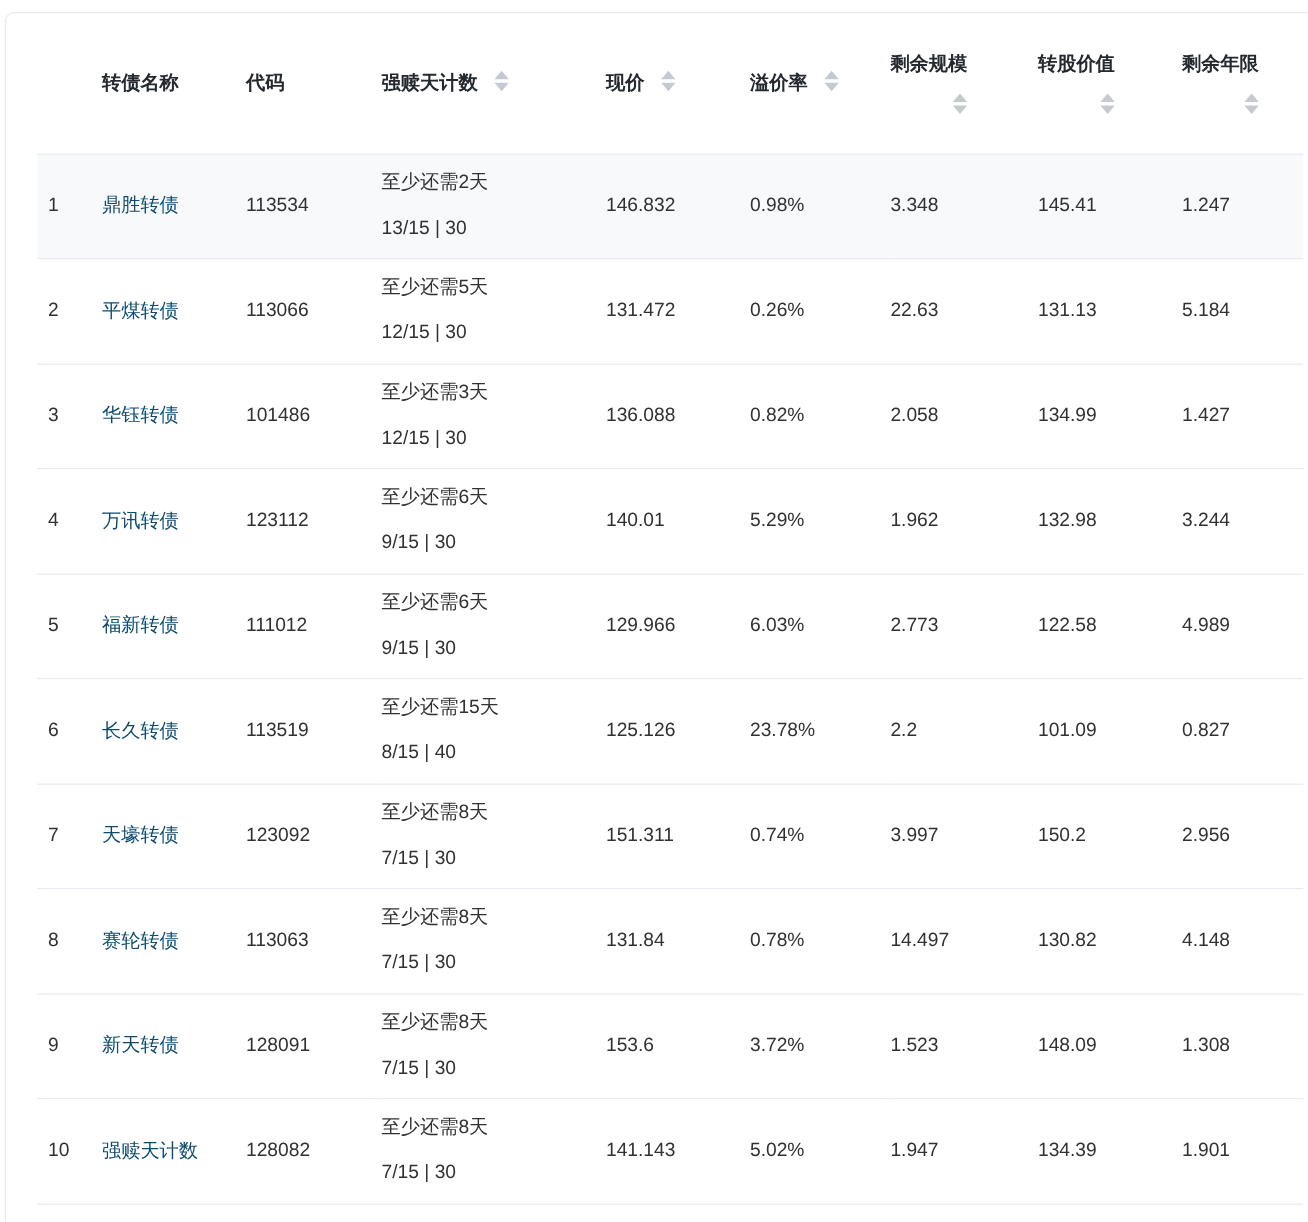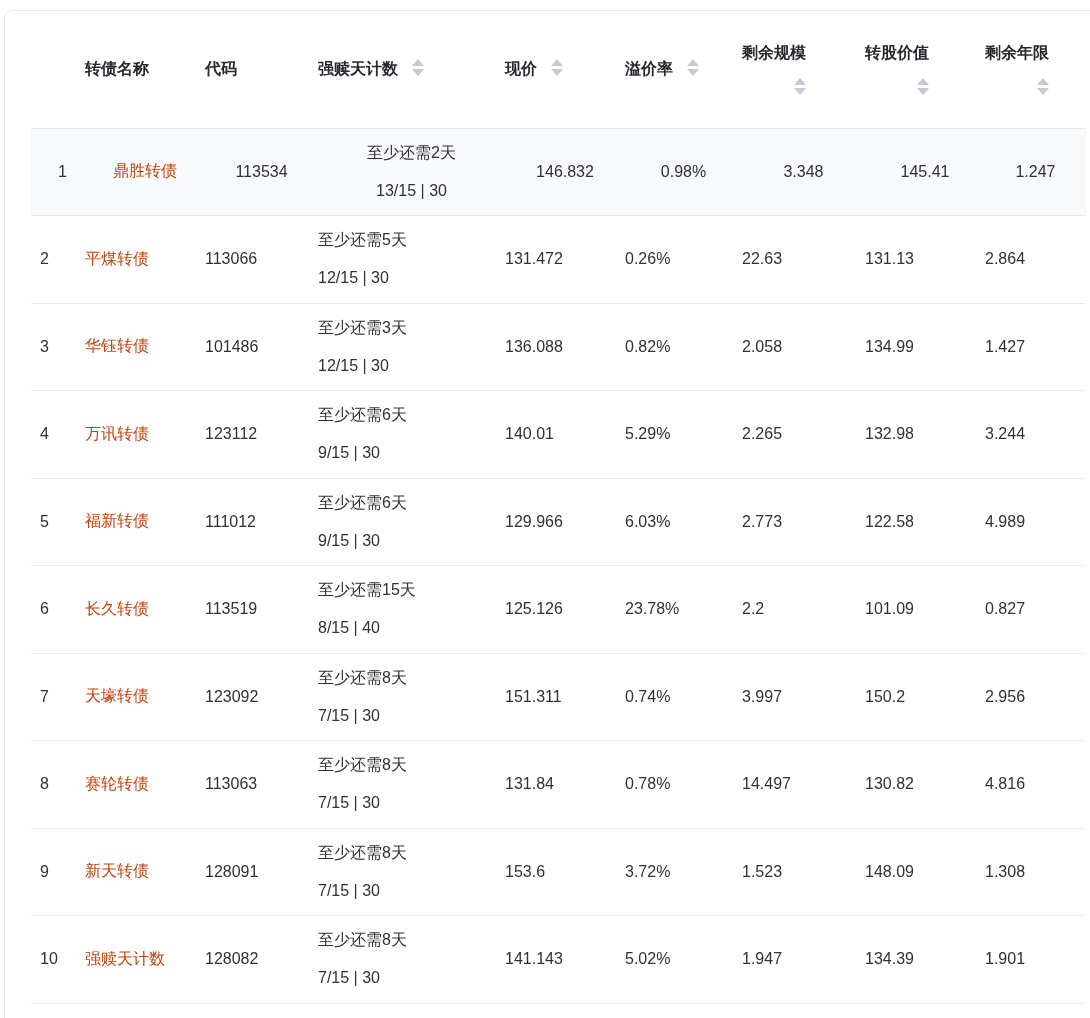--- a/index.html
+++ b/index.html
@@ -31,22 +31,22 @@
     text-align:left;vertical-align:middle;padding:0;
     font-size:16px;font-weight:700;color:#24292f;
     border-bottom:1px solid #e8ecf2;
   }
   td{
     text-align:left;vertical-align:middle;padding:0;
     font-size:16px;font-weight:400;color:#303133;
     border-bottom:1px solid #e8ecf2;
   }
   td.c-index{padding-left:9px;}
-  tbody tr.highlighted td{background:#f8f9fb;text-align:center;}
-  a.bond-link{color:#c2410c;text-decoration:none;cursor:pointer;}
+  tbody tr.highlighted td{background:#f8f9fb;}
+  a.bond-link{color:#0c4a6e;text-decoration:none;cursor:pointer;}
   .th-wrap{display:inline-flex;gap:14px;}
   .th-wrap.below{flex-direction:column;align-items:flex-end;}
   .th-label{white-space:nowrap;}
   .caret-group{display:inline-flex;flex-direction:column;gap:3px;cursor:pointer;}
   .caret{width:0;height:0;border-left:6px solid transparent;border-right:6px solid transparent;}
   .caret.up{border-bottom:7px solid #c5c9d1;}
   .caret.down{border-top:7px solid #c5c9d1;}
   .redemption-line{line-height:38px;white-space:nowrap;}
 </style>
 </head>
@@ -161,21 +161,21 @@
     <td class="c-name"><a class="bond-link">平煤转债</a></td>
     <td class="c-code">113066</td>
     <td class="c-redemption">
       <div class="redemption-line">至少还需5天</div>
       <div class="redemption-line">12/15 | 30</div>
     </td>
     <td class="c-price">131.472</td>
     <td class="c-premium">0.26%</td>
     <td class="c-size">22.63</td>
     <td class="c-value">131.13</td>
-    <td class="c-years">2.864</td>
+    <td class="c-years">5.184</td>
   </tr>
         <tr>
     <td class="c-index">3</td>
     <td class="c-name"><a class="bond-link">华钰转债</a></td>
     <td class="c-code">101486</td>
     <td class="c-redemption">
       <div class="redemption-line">至少还需3天</div>
       <div class="redemption-line">12/15 | 30</div>
     </td>
     <td class="c-price">136.088</td>
@@ -187,21 +187,21 @@
         <tr>
     <td class="c-index">4</td>
     <td class="c-name"><a class="bond-link">万讯转债</a></td>
     <td class="c-code">123112</td>
     <td class="c-redemption">
       <div class="redemption-line">至少还需6天</div>
       <div class="redemption-line">9/15 | 30</div>
     </td>
     <td class="c-price">140.01</td>
     <td class="c-premium">5.29%</td>
-    <td class="c-size">2.265</td>
+    <td class="c-size">1.962</td>
     <td class="c-value">132.98</td>
     <td class="c-years">3.244</td>
   </tr>
         <tr>
     <td class="c-index">5</td>
     <td class="c-name"><a class="bond-link">福新转债</a></td>
     <td class="c-code">111012</td>
     <td class="c-redemption">
       <div class="redemption-line">至少还需6天</div>
       <div class="redemption-line">9/15 | 30</div>
@@ -245,21 +245,21 @@
     <td class="c-name"><a class="bond-link">赛轮转债</a></td>
     <td class="c-code">113063</td>
     <td class="c-redemption">
       <div class="redemption-line">至少还需8天</div>
       <div class="redemption-line">7/15 | 30</div>
     </td>
     <td class="c-price">131.84</td>
     <td class="c-premium">0.78%</td>
     <td class="c-size">14.497</td>
     <td class="c-value">130.82</td>
-    <td class="c-years">4.816</td>
+    <td class="c-years">4.148</td>
   </tr>
         <tr>
     <td class="c-index">9</td>
     <td class="c-name"><a class="bond-link">新天转债</a></td>
     <td class="c-code">128091</td>
     <td class="c-redemption">
       <div class="redemption-line">至少还需8天</div>
       <div class="redemption-line">7/15 | 30</div>
     </td>
     <td class="c-price">153.6</td>

